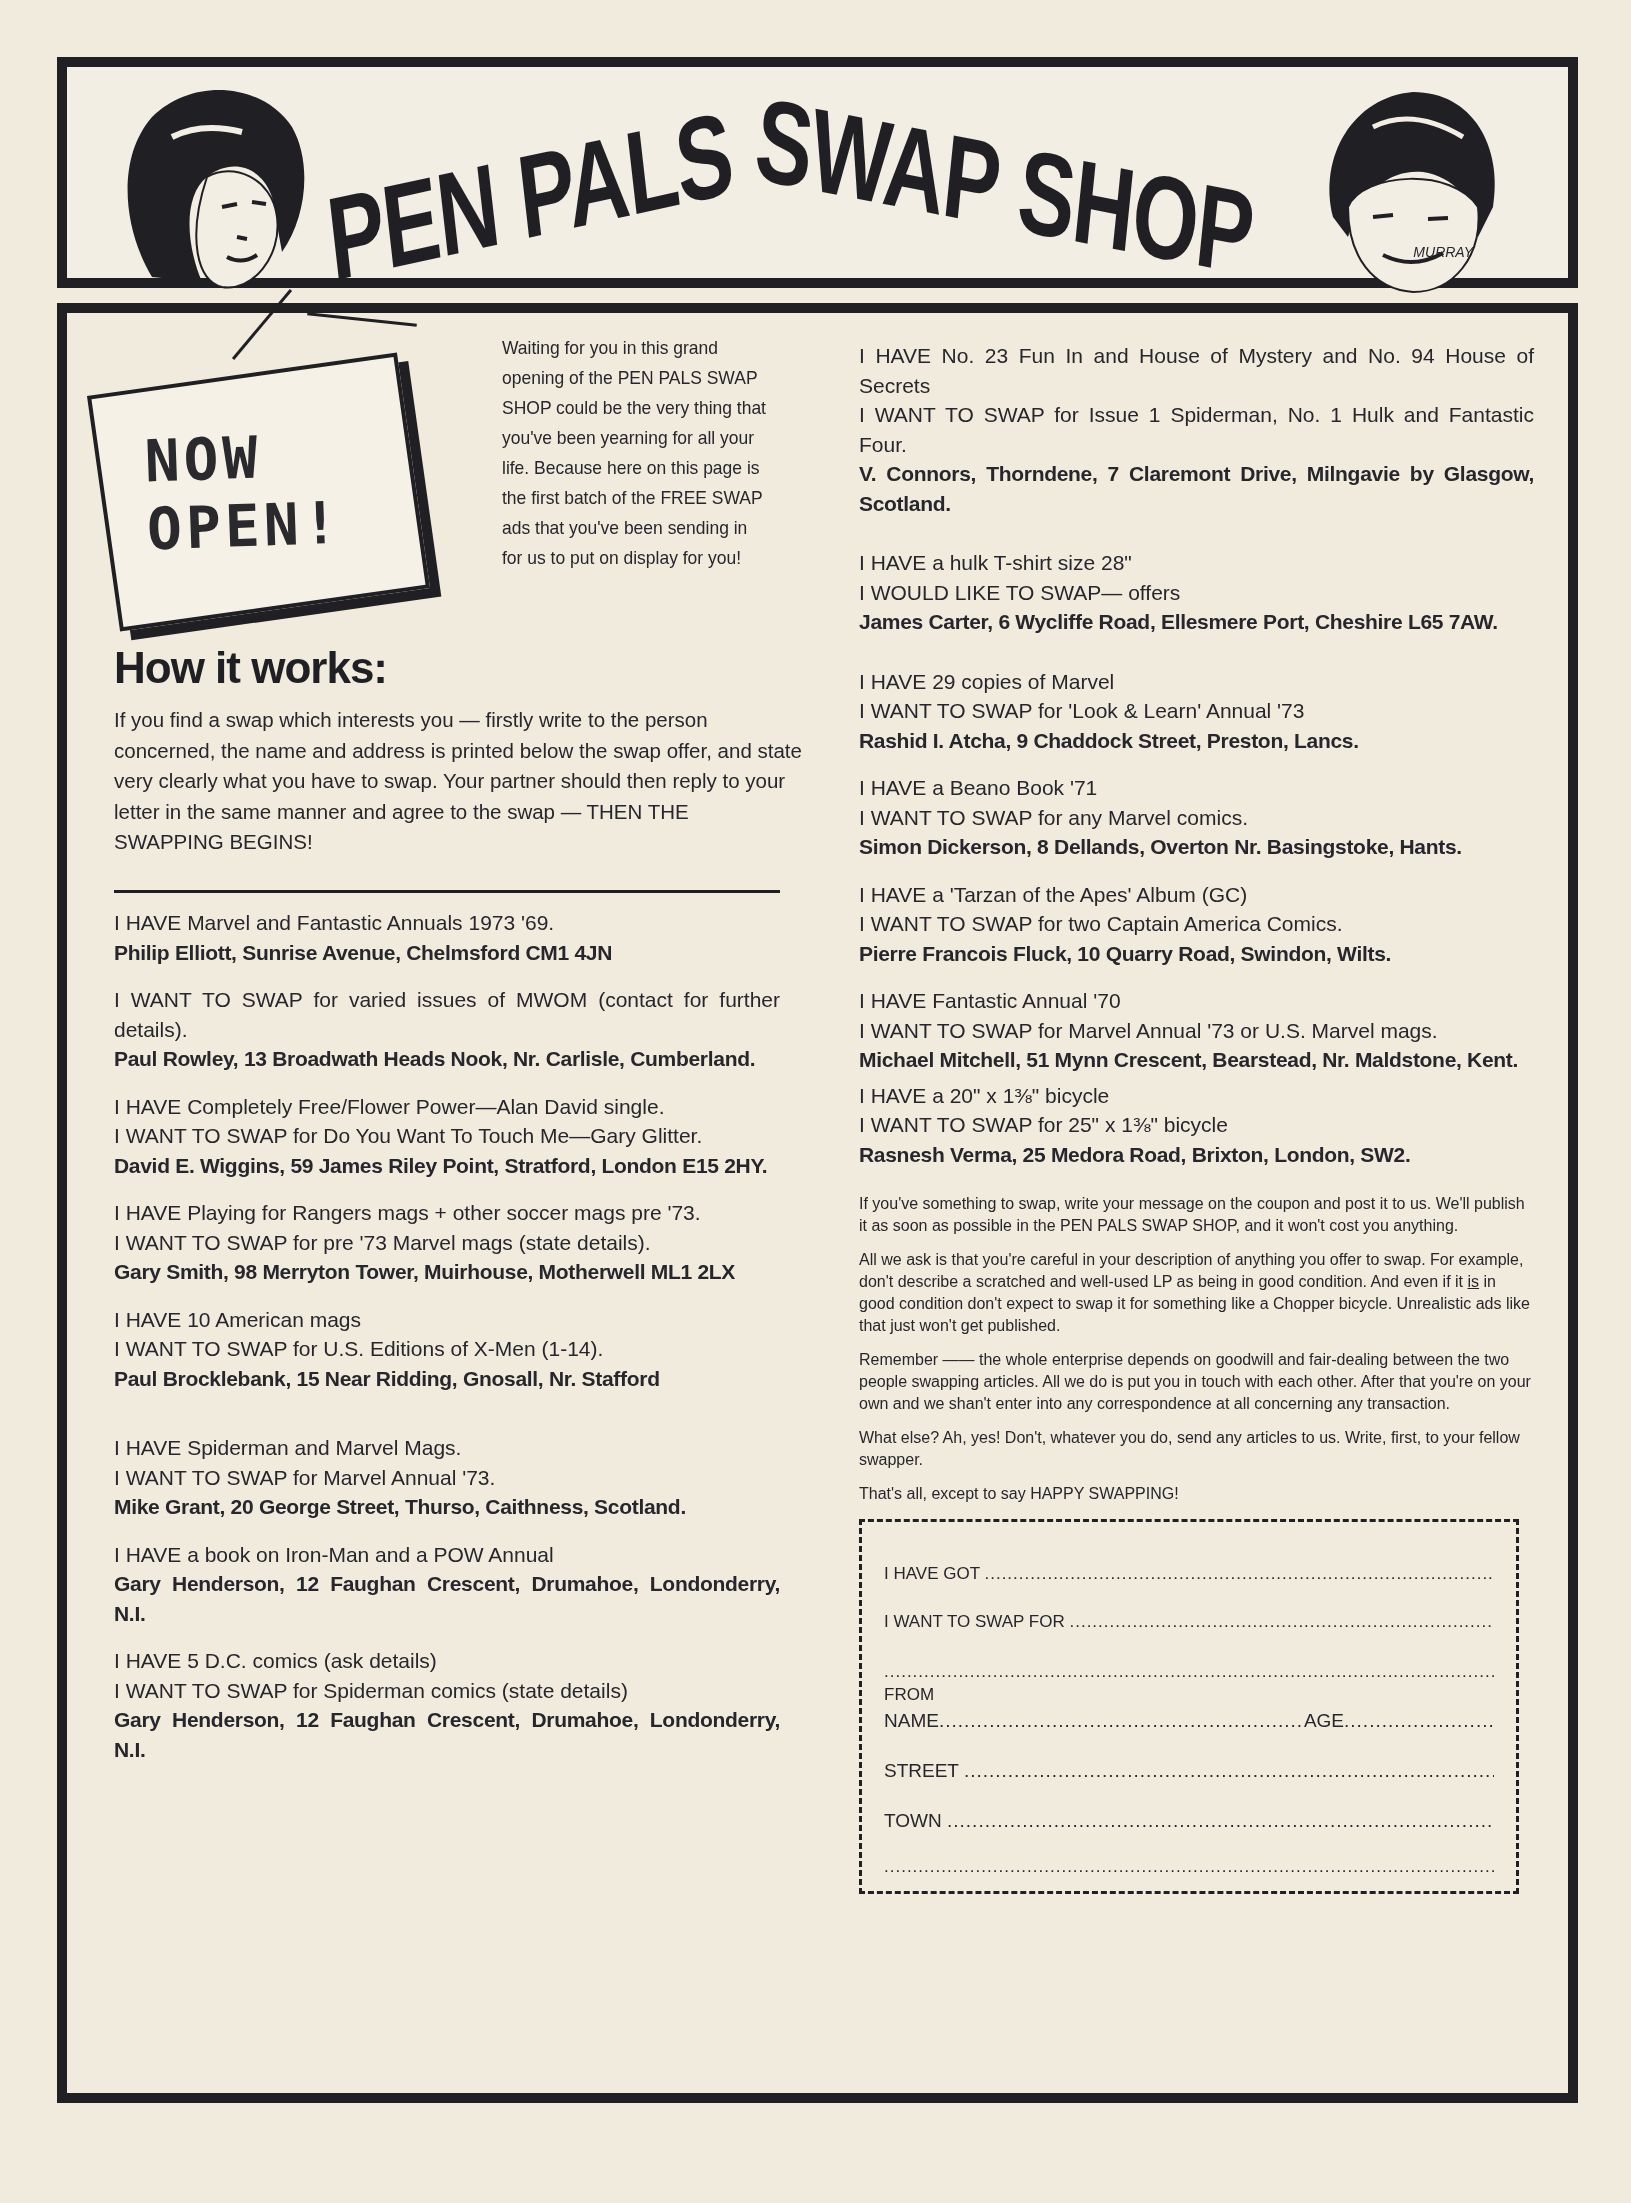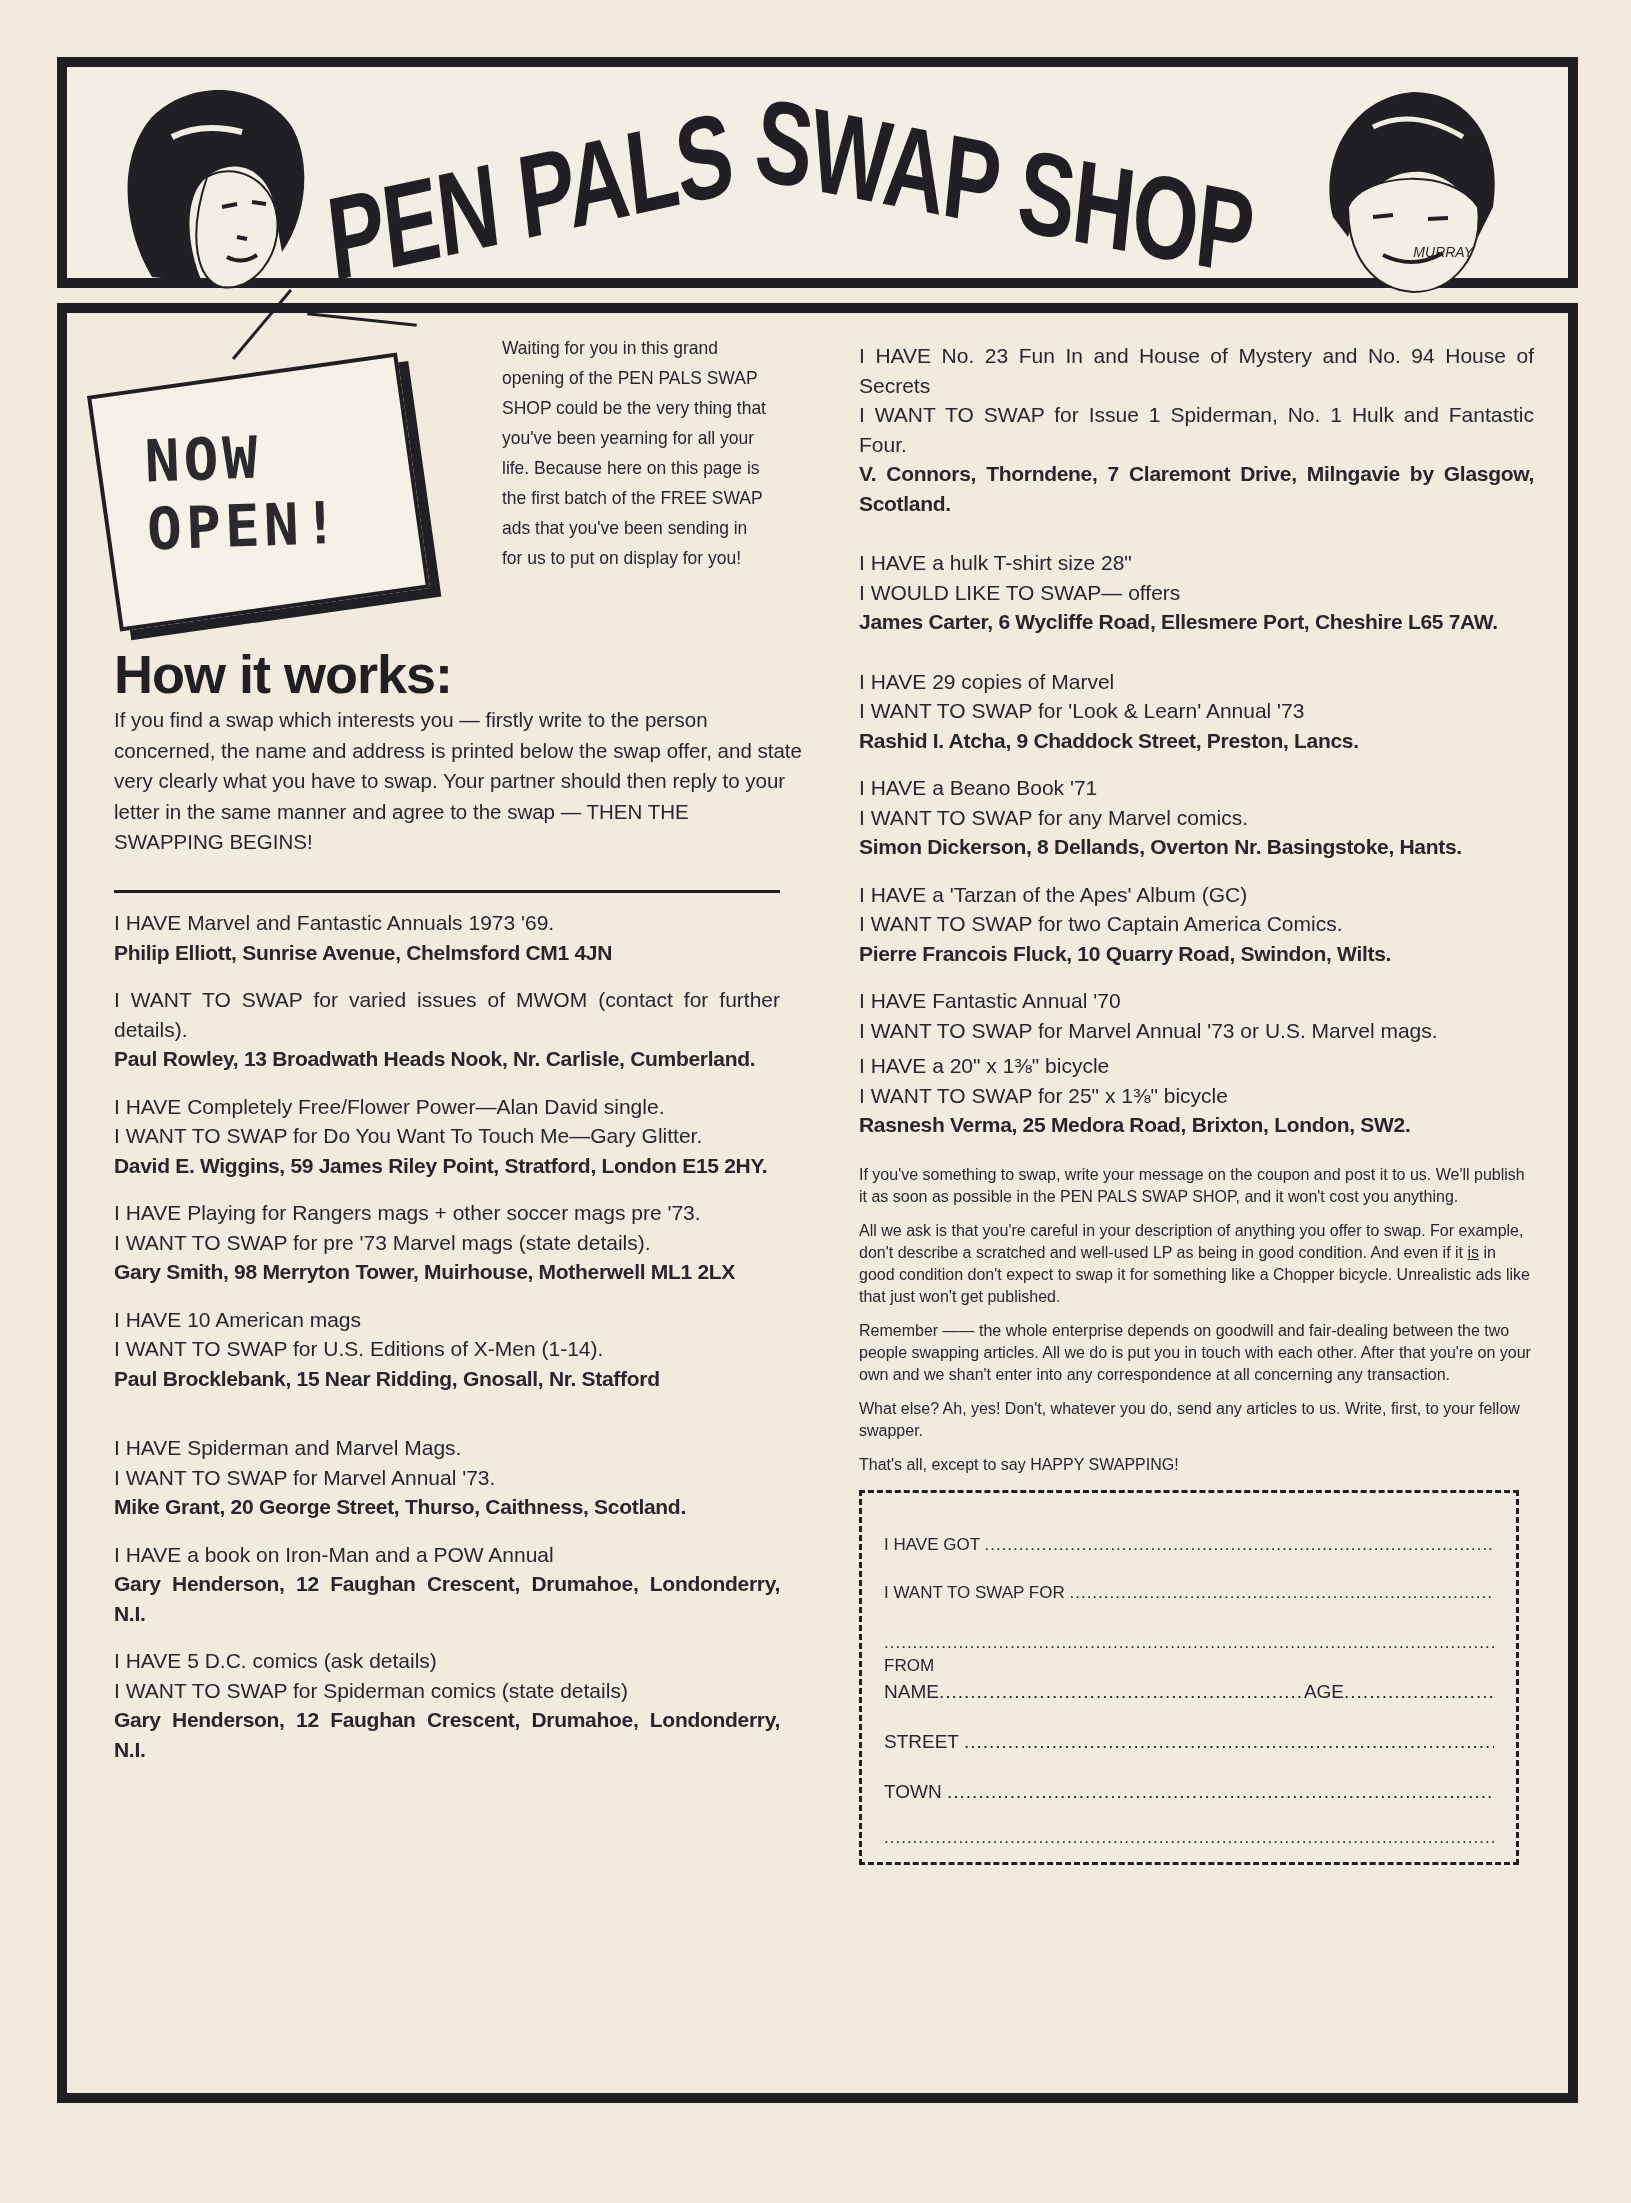--- a/index.html
+++ b/index.html
@@ -42,21 +42,21 @@
     letter-spacing:4px;
   }
   .sign-string { position:absolute; height:3px; background:#1f1f24; }
 
   .intro {
     position:absolute; left:435px; top:20px; width:290px;
     font-family:"Liberation Sans Narrow","Liberation Sans", sans-serif;
     font-size:19px; line-height:30px; transform:scaleX(0.92); transform-origin:left top;
   }
   .how-title {
-    position:absolute; left:47px; top:330px; font-size:54px; font-weight:bold;
+    position:absolute; left:47px; top:330px; font-size:44px; font-weight:bold;
     letter-spacing:-1px; color:#1f1f24;
   }
   .how-body {
     position:absolute; left:47px; top:392px; width:690px; font-size:20.5px; line-height:30.5px; font-weight:300;
   }
   .rule { position:absolute; left:47px; top:577px; width:666px; height:3px; background:#1f1f24; }
 
   .ads-left { position:absolute; left:47px; top:595px; width:666px; }
   .ad { font-size:21px; line-height:29.5px; margin-bottom:18px; text-align:justify; }
   .ad .line { display:block; }
@@ -178,20 +178,21 @@
         <span class="addr">Simon Dickerson, 8 Dellands, Overton Nr. Basingstoke, Hants.</span>
       </div>
       <div class="ad">
         <span class="line">I HAVE a 'Tarzan of the Apes' Album (GC)</span>
         <span class="line">I WANT TO SWAP for two Captain America Comics.</span>
         <span class="addr">Pierre Francois Fluck, 10 Quarry Road, Swindon, Wilts.</span>
       </div>
       <div class="ad" style="margin-bottom:6px;">
         <span class="line">I HAVE Fantastic Annual '70</span>
         <span class="line">I WANT TO SWAP for Marvel Annual '73 or U.S. Marvel mags.</span>
+        <span class="addr">Michael Mitchell, 51 Mynn Crescent, Bearstead, Nr. Maldstone, Kent.</span>
       </div>
       <div class="ad" style="margin-bottom:24px;">
         <span class="line">I HAVE a 20" x 1⅜" bicycle</span>
         <span class="line">I WANT TO SWAP for 25" x 1⅜" bicycle</span>
         <span class="addr">Rasnesh Verma, 25 Medora Road, Brixton, London, SW2.</span>
       </div>
 
       <div class="notes">
         <p>If you've something to swap, write your message on the coupon and post it to us. We'll publish it as soon as possible in the PEN PALS SWAP SHOP, and it won't cost you anything.</p>
         <p><span>All we ask is that you're careful in your description of anything you offer to swap. For example, don't describe a scratched and well-used LP as being in good condition. And even if it </span><span class="u">is</span><span> in good condition don't expect to swap it for something like a Chopper bicycle. Unrealistic ads like that just won't get published.</span></p>

